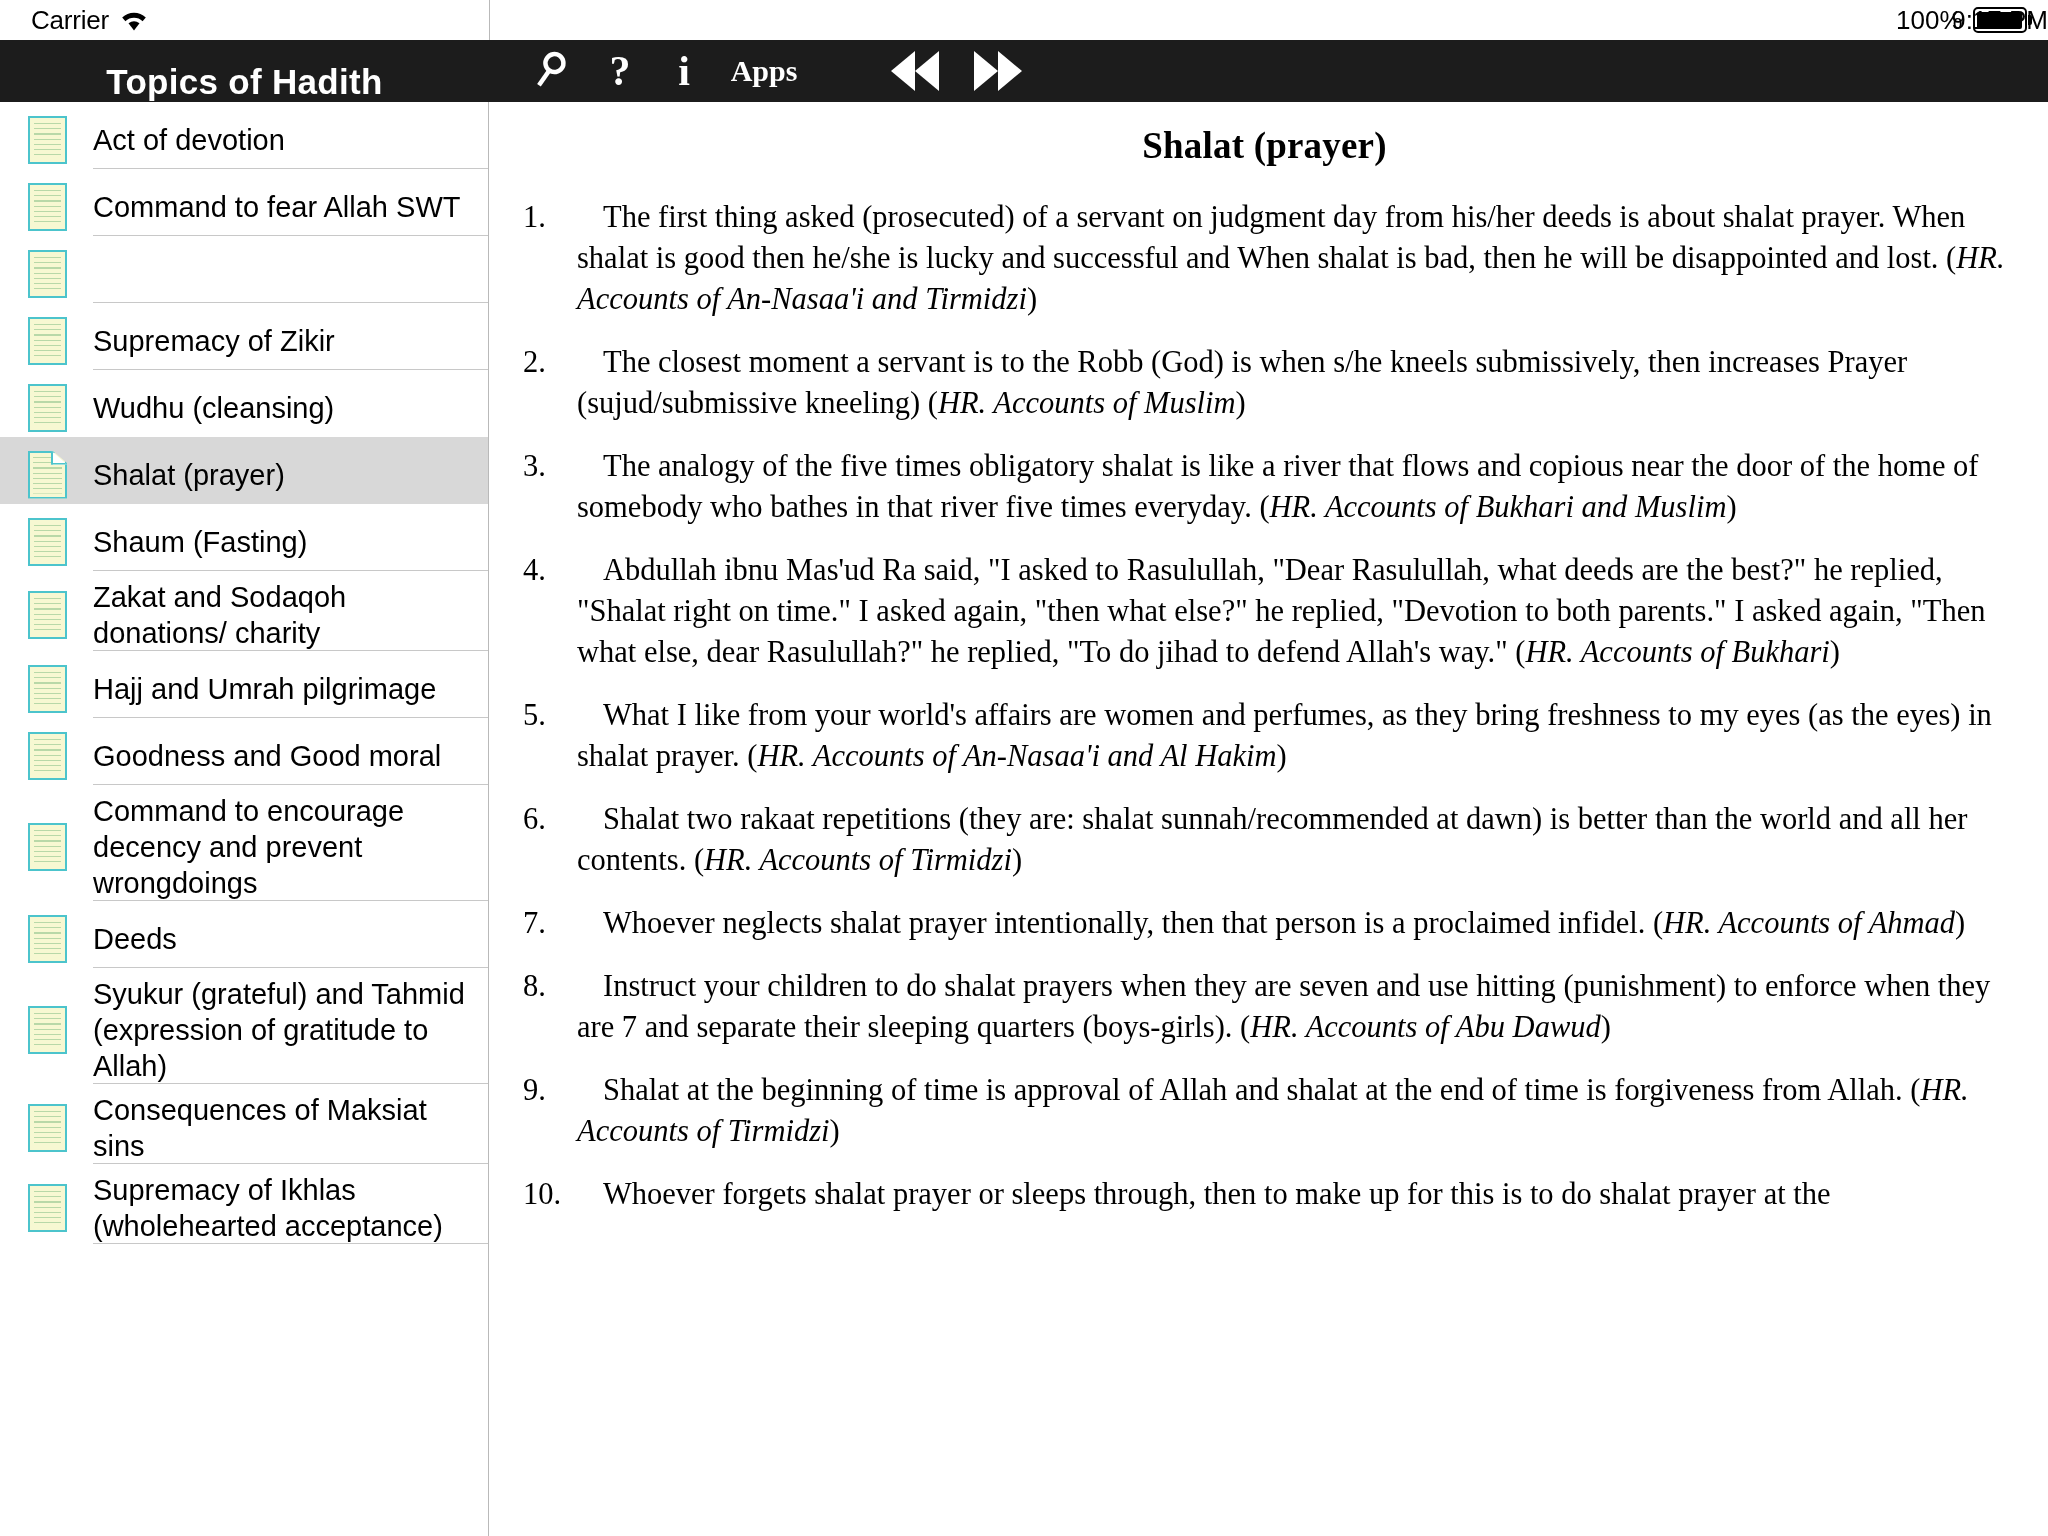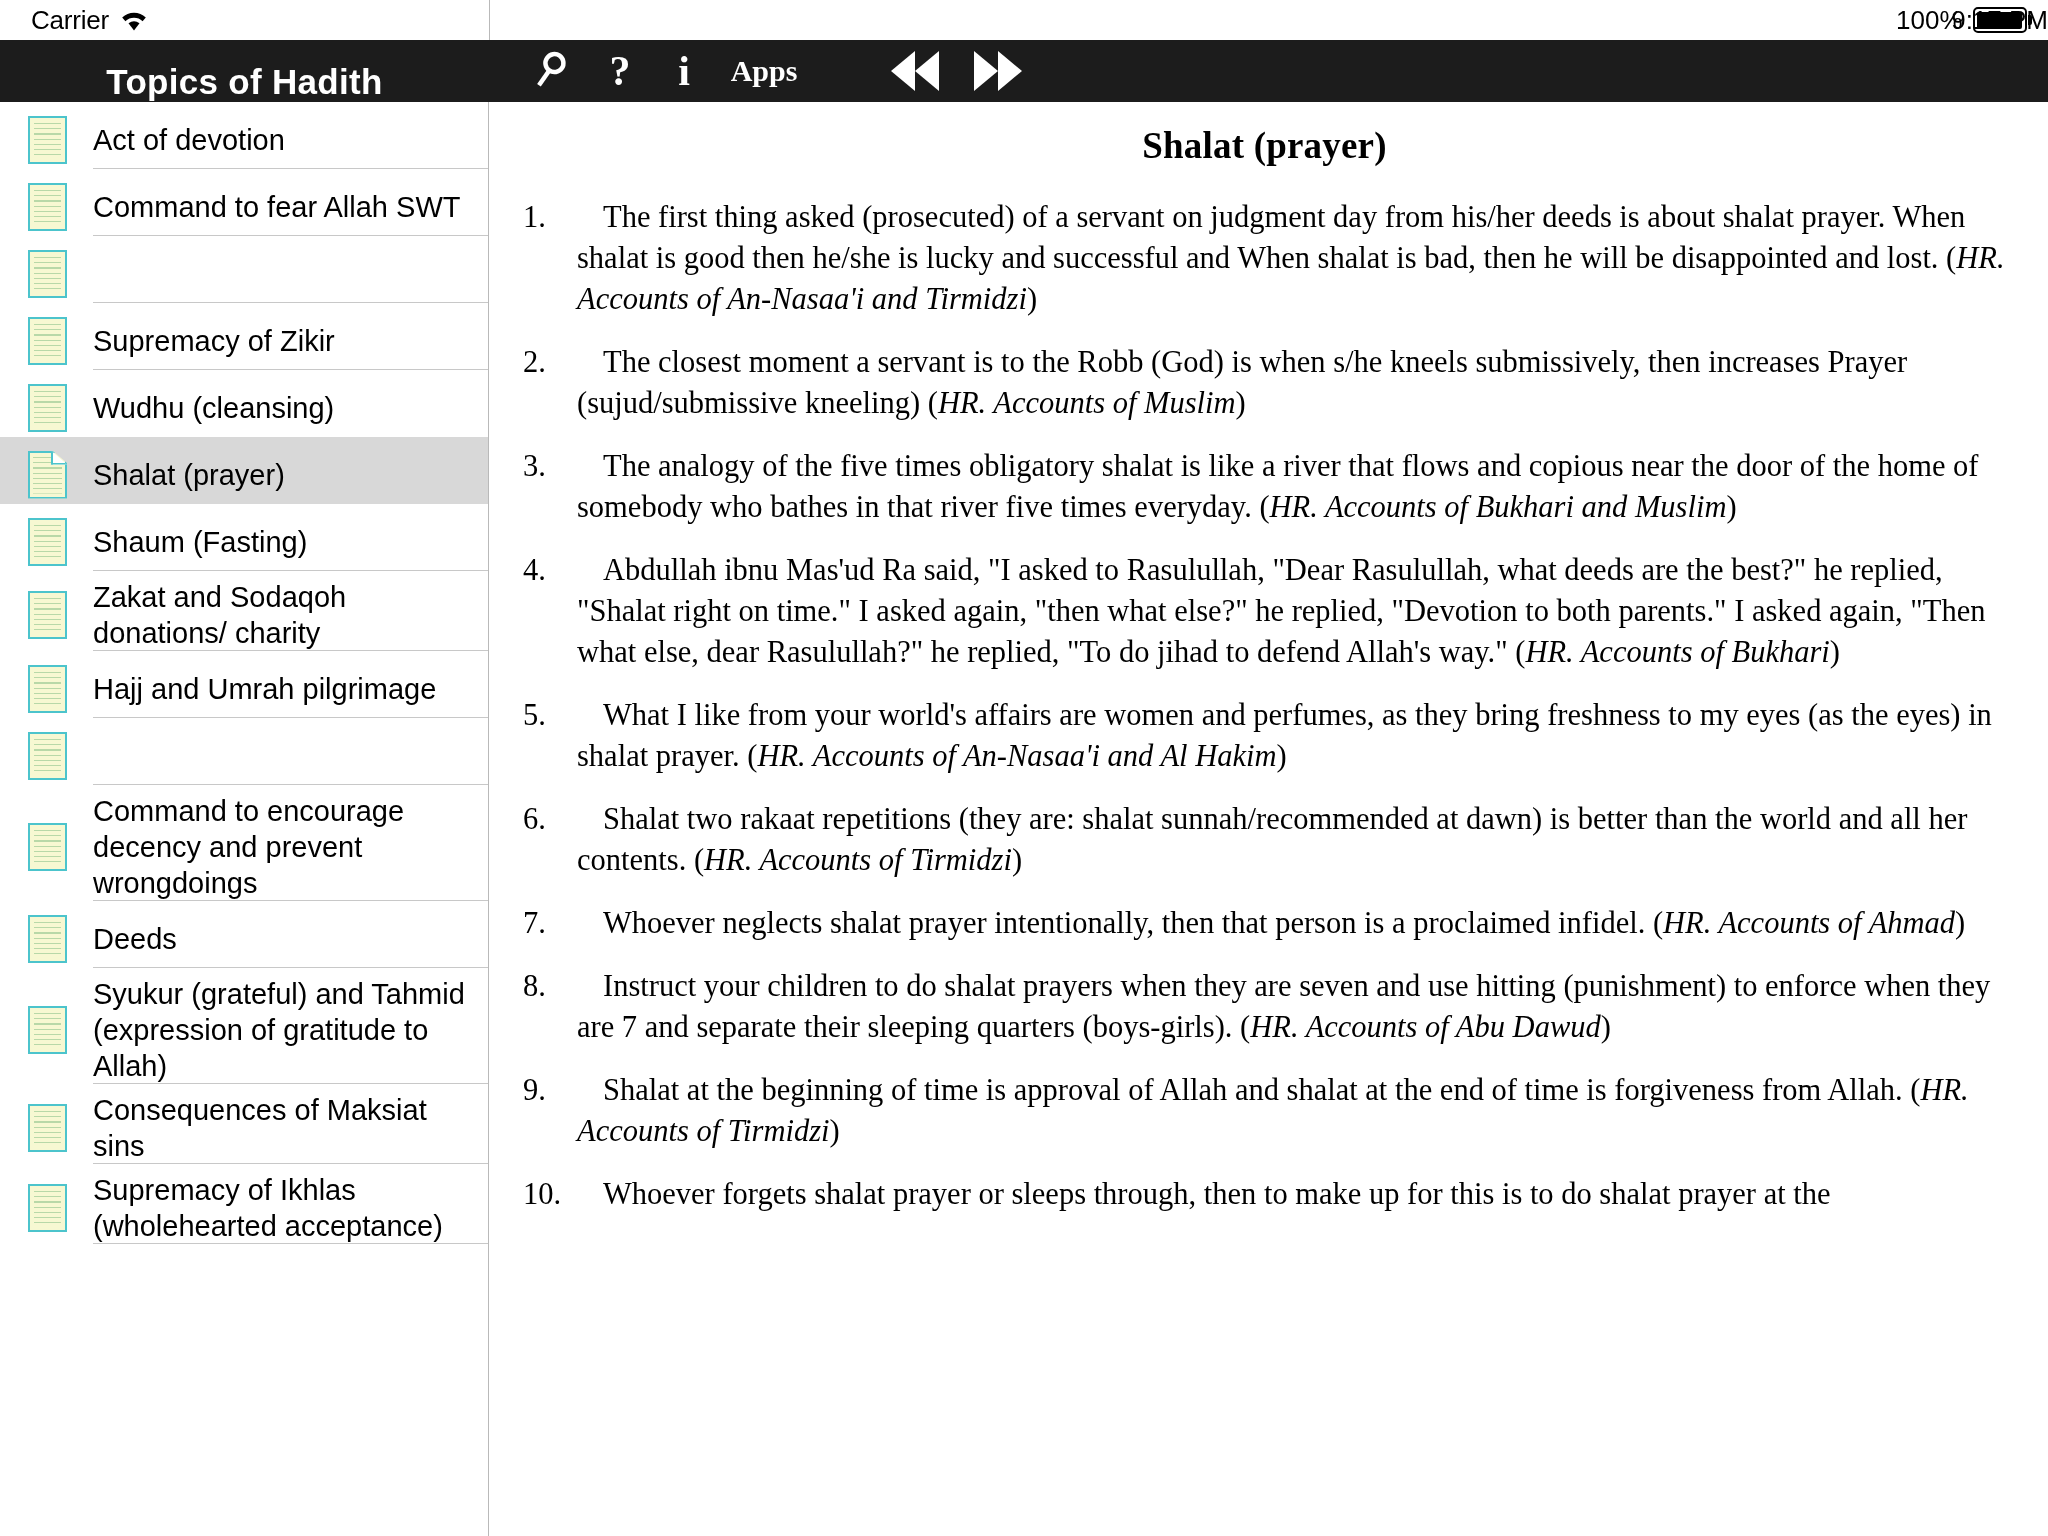--- a/index.html
+++ b/index.html
@@ -304,20 +304,21 @@
           <span class="note-icon">
             <span class="lines"></span>
           </span>
           <span class="topic-label">Hajj and Umrah pilgrimage</span>
           <span class="sep"></span>
         </div>
         <div class="topic-row">
           <span class="note-icon">
             <span class="lines"></span>
           </span>
+          <span class="topic-label">Goodness and Good moral</span>
           <span class="sep"></span>
         </div>
         <div class="topic-row">
           <span class="note-icon">
             <span class="lines"></span>
           </span>
           <span class="topic-label">Command to encourage decency and prevent wrongdoings</span>
           <span class="sep"></span>
         </div>
         <div class="topic-row">

